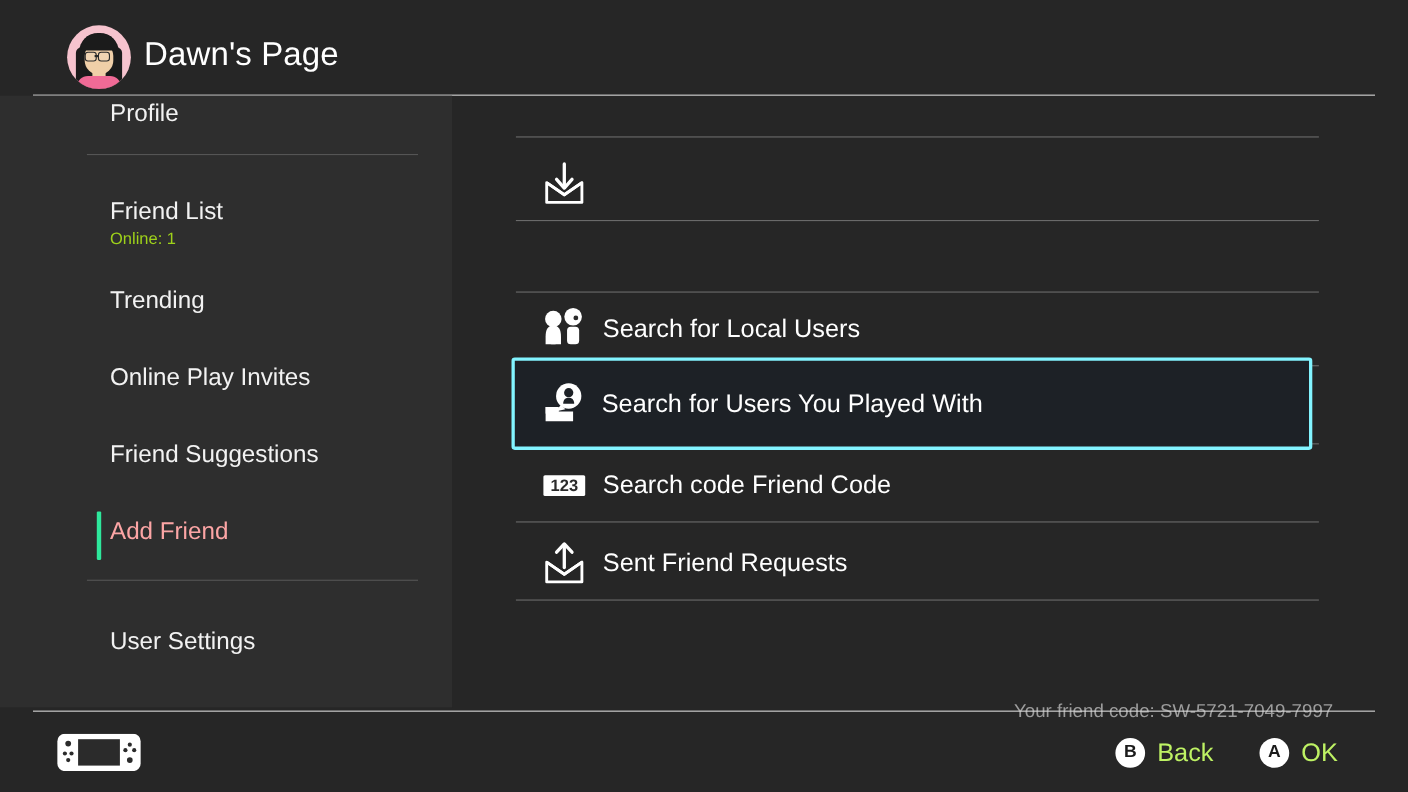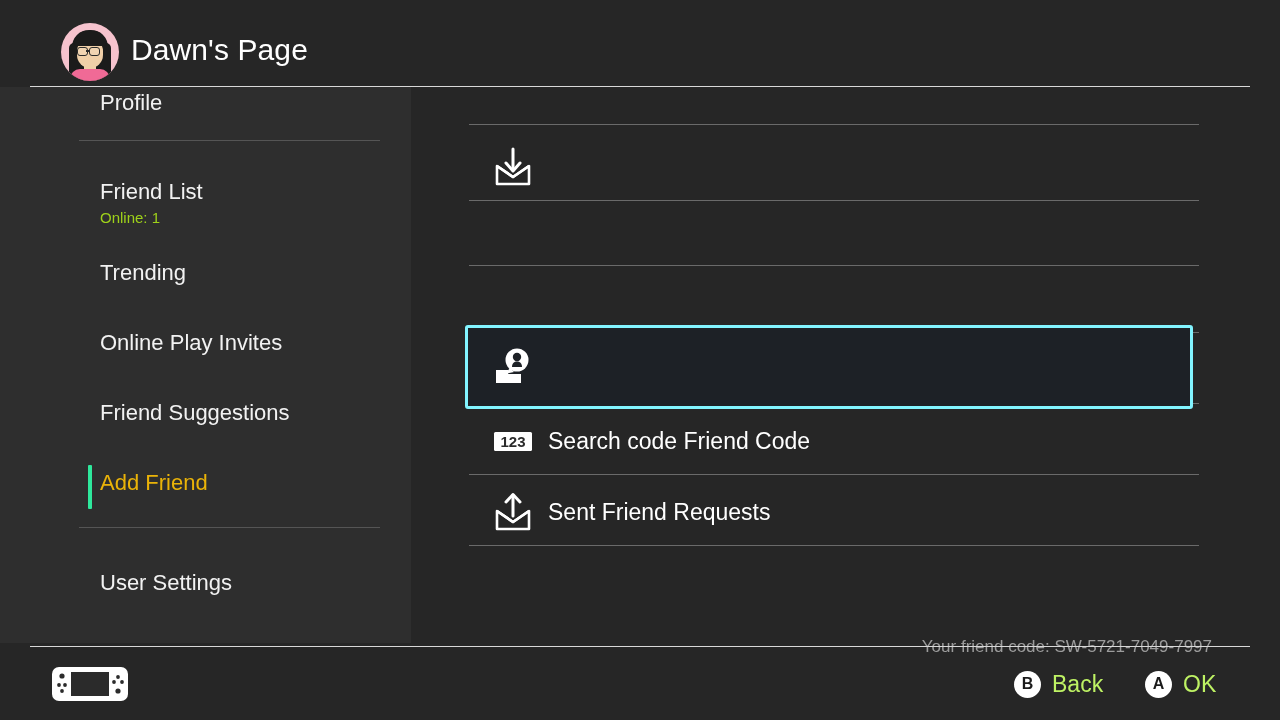--- a/index.html
+++ b/index.html
@@ -115,21 +115,21 @@
         <div class="side-label" style="top: 7px;">Online Play Invites</div>
       </div>
       <div class="side-item" style="top: 166px; height: 46px;">
         <div class="side-label" style="top: 7px;">Trending</div>
       </div>
       <div class="side-item" style="top: 306px; height: 46px;">
         <div class="side-label" style="top: 7px;">Friend Suggestions</div>
       </div>
       <div class="side-item" style="top: 376px; height: 46px;">
         <div class="active-bar" style="top: 2px; background: rgb(46, 232, 156);"></div>
-        <div class="side-label" style="top: 7px; color: #eab308;">Add Friend</div>
+        <div class="side-label" style="top: 7px; color: #fca5a5;">Add Friend</div>
       </div>
       <div class="side-item" style="top: 476px; height: 46px;">
         <div class="side-label" style="top: 7px;">User Settings</div>
       </div>
     </div>
 
   <div class="main">
       <div class="row-rule" style="top: 37px;"></div>
       <div class="row-rule" style="top: 113px;"></div>
       <div class="row-rule" style="top: 178px;"></div>
@@ -138,29 +138,41 @@
       <div class="row-rule" style="top: 387px;"></div>
       <div class="row-rule" style="top: 458px;"></div>
       <div class="row" style="top: 47px;">
         <svg viewBox="0 0 44 44" class="row-icon">
           <path d="M6 21 L22 32 L38 21 L38 39 L6 39 Z" fill="none" stroke="#ffffff" stroke-width="2.6" stroke-linejoin="round"></path>
           <path d="M6 21 L22 32 L38 21" fill="none" stroke="#ffffff" stroke-width="2.6" stroke-linejoin="round"></path>
           <line x1="22" y1="4" x2="22" y2="25" stroke="#ffffff" stroke-width="3" stroke-linecap="round"></line>
           <path d="M15 18 L22 26 L29 18" fill="none" stroke="#ffffff" stroke-width="3" stroke-linecap="round" stroke-linejoin="round"></path>
         </svg>
       </div>
+      <div class="row" style="top: 179px;">
+        <svg viewBox="0 0 44 44" class="row-icon">
+          <circle cx="12" cy="13" r="7.5" fill="#ffffff"></circle>
+          <path d="M12 19 C7 19 5 23 5 29 L5 36 L19 36 L19 29 C19 23 17 19 12 19 Z" fill="#ffffff"></path>
+          <rect x="7.5" y="22" width="9" height="14" rx="3" fill="#ffffff"></rect>
+          <circle cx="30" cy="11" r="8" fill="#ffffff"></circle>
+          <rect x="24.5" y="20" width="11" height="16" rx="3.5" fill="#ffffff"></rect>
+          <circle cx="32.5" cy="12" r="2.2" fill="#2b2b2b"></circle>
+        </svg>
+        <div class="row-label">Search for Local Users</div>
+      </div>
       <div class="row selected" style="top: 238px; height: 84px; border-color: rgb(130, 244, 255);">
         <svg viewBox="0 0 44 44" class="row-icon">
           <path d="M6 25 L6 38 L31 38 L31 29 L12 29 L12 25 Z" fill="#ffffff"></path>
           <rect x="6" y="25" width="12" height="6" fill="#ffffff"></rect>
           <circle cx="27" cy="15" r="11.5" fill="#ffffff"></circle>
           <path d="M20 23 L15 29 L24 27 Z" fill="#ffffff"></path>
           <circle cx="27" cy="12" r="4.2" fill="#1d2126"></circle>
           <path d="M27 16.5 C23.4 16.5 22 19 22 22 L32 22 C32 19 30.6 16.5 27 16.5 Z" fill="#1d2126"></path>
         </svg>
+        <div class="row-label">Search for Users You Played With</div>
       </div>
       <div class="row" style="top: 321px;">
         <svg viewBox="0 0 44 44" class="row-icon">
           <rect x="3" y="13" width="38" height="19" rx="1.5" fill="#ffffff"></rect>
           <text x="22" y="27.5" text-anchor="middle" fill="#2b2b2b" font-size="15" font-family="&quot;Liberation Sans&quot;, sans-serif" font-weight="bold">123</text>
         </svg>
         <div class="row-label">Search code Friend Code</div>
       </div>
       <div class="row" style="top: 392px;">
         <svg viewBox="0 0 44 44" class="row-icon">

